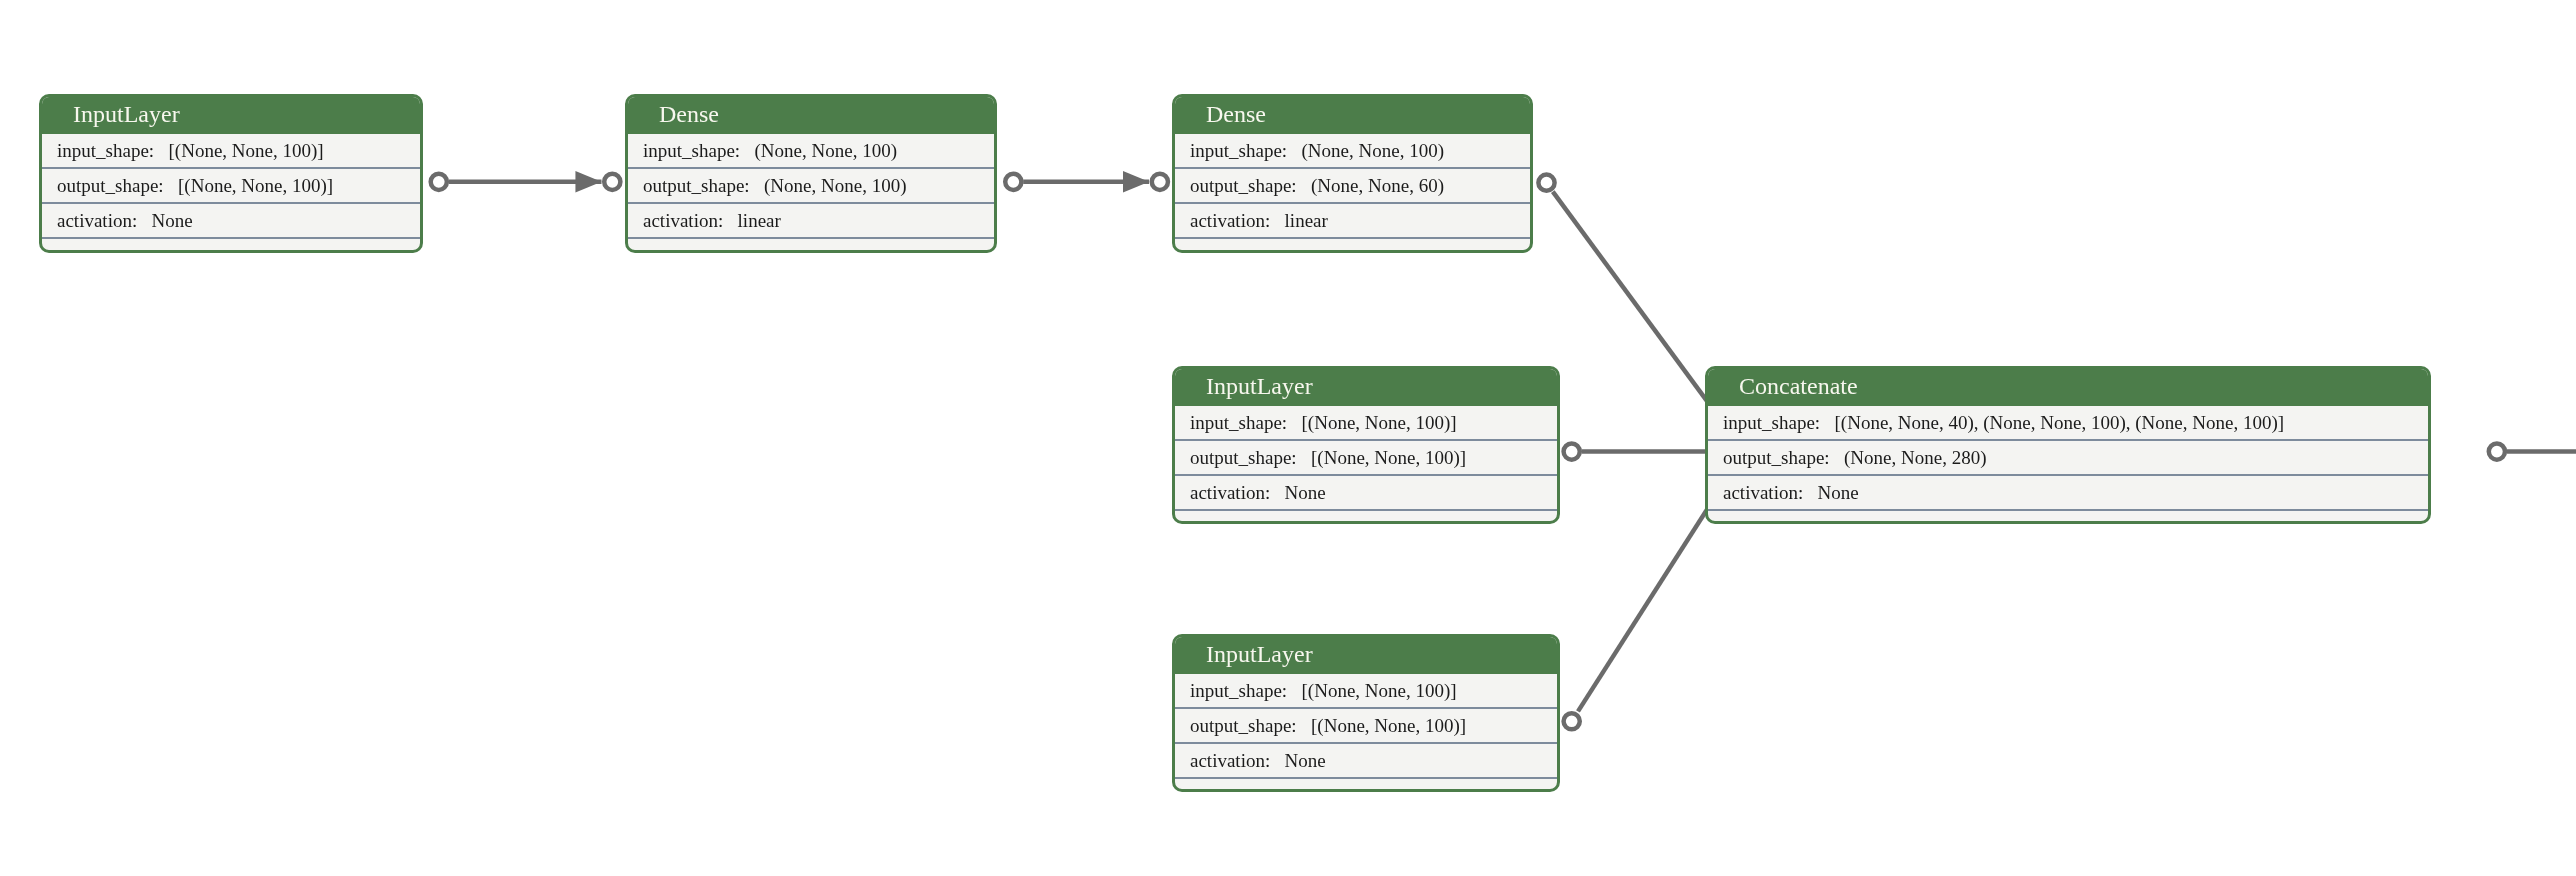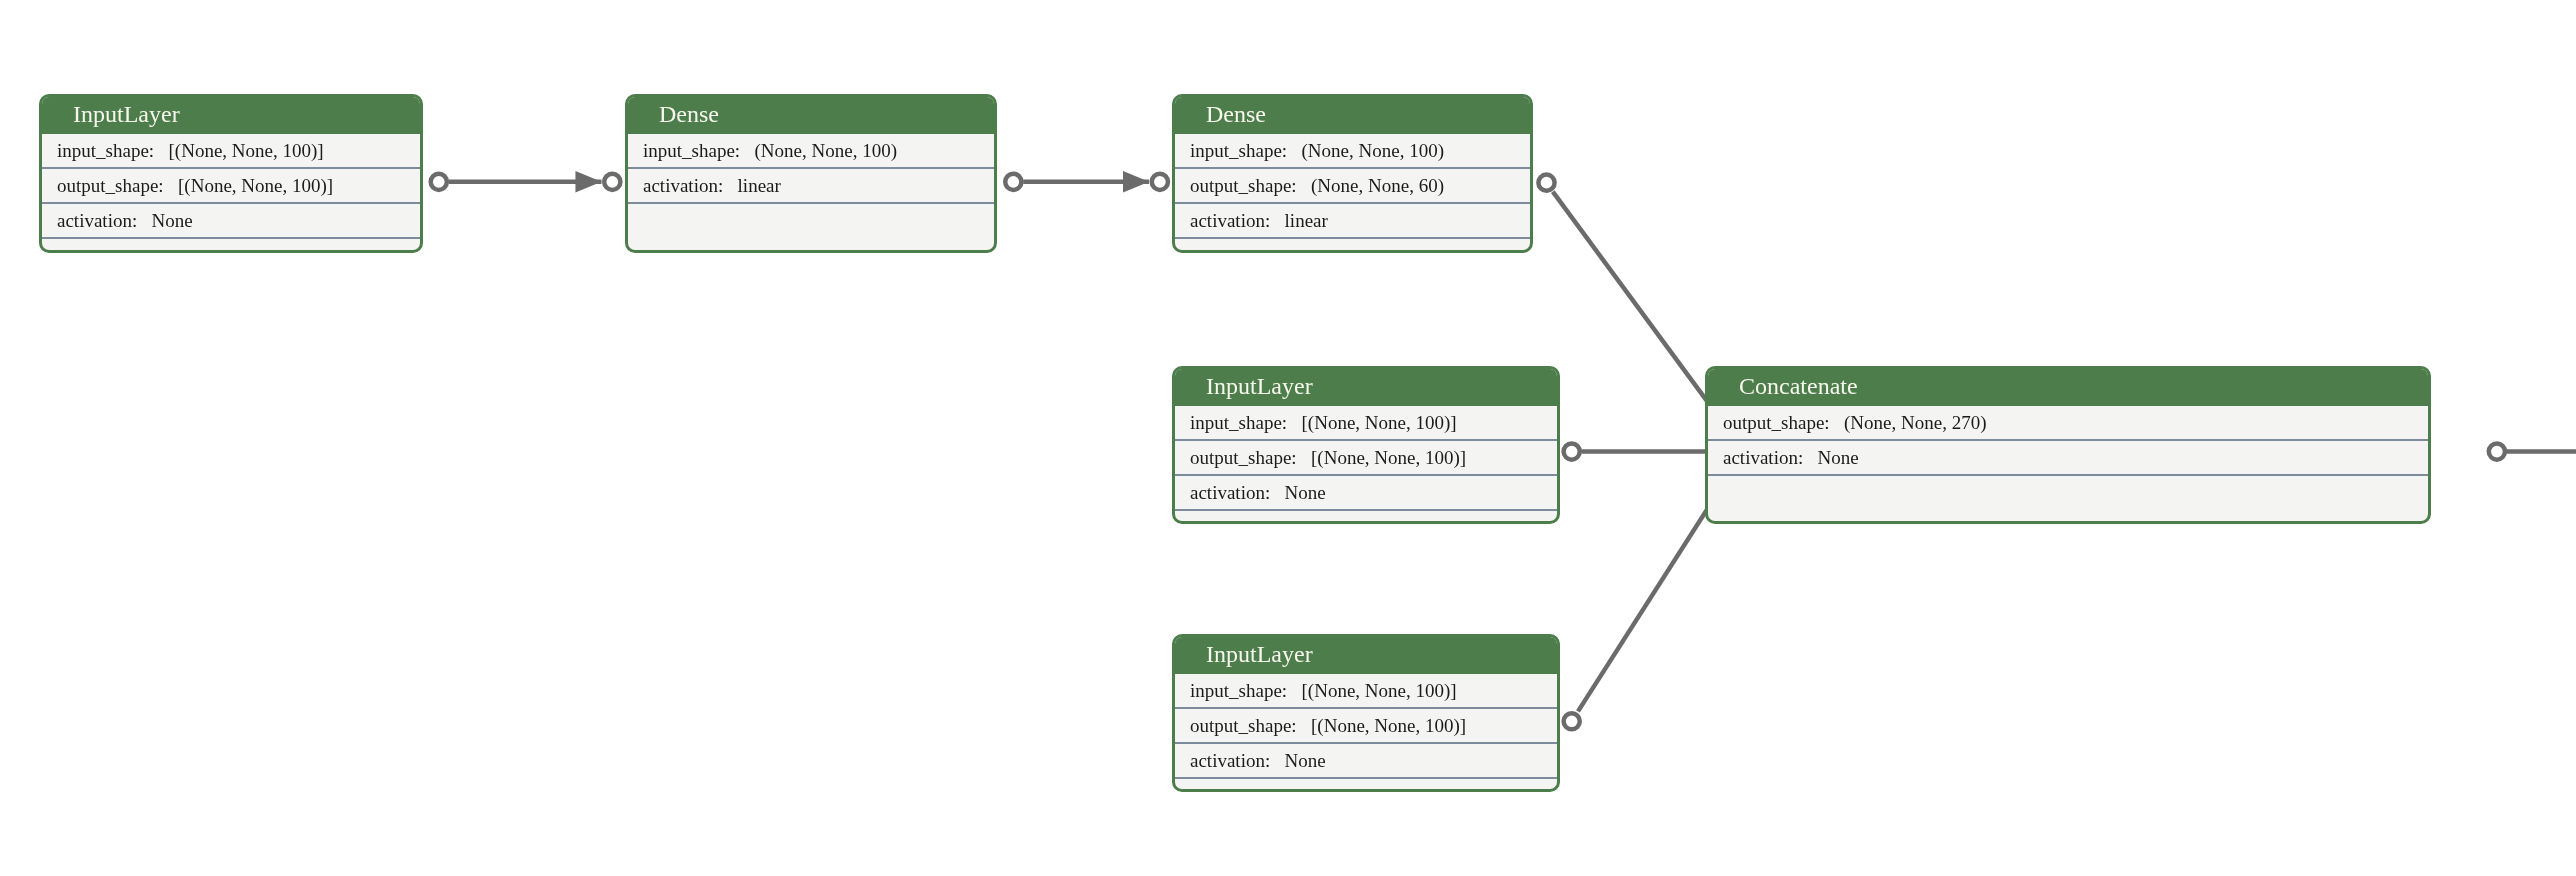--- a/index.html
+++ b/index.html
@@ -117,20 +117,23 @@
     </div>
   </div>
 
   <div class="node n-dense1">
     <div class="node-header">Dense</div>
     <div class="node-body">
       <div class="row">
         <span class="lbl">input_shape:</span><span class="val">(None, None, 100)</span>
       </div>
       <div class="row">
+        <span class="lbl">output_shape:</span><span class="val">(None, None, 100)</span>
+      </div>
+      <div class="row">
         <span class="lbl">activation:</span><span class="val">linear</span>
       </div>
     </div>
   </div>
 
   <div class="node n-dense2">
     <div class="node-header">Dense</div>
     <div class="node-body">
       <div class="row">
         <span class="lbl">input_shape:</span><span class="val">(None, None, 100)</span>
@@ -171,21 +174,24 @@
       <div class="row">
         <span class="lbl">activation:</span><span class="val">None</span>
       </div>
     </div>
   </div>
 
   <div class="node n-concat">
     <div class="node-header">Concatenate</div>
     <div class="node-body">
       <div class="row">
-        <span class="lbl">output_shape:</span><span class="val">(None, None, 270)</span>
+        <span class="lbl">input_shape:</span><span class="val">[(None, None, 40), (None, None, 100), (None, None, 100)]</span>
+      </div>
+      <div class="row">
+        <span class="lbl">output_shape:</span><span class="val">(None, None, 280)</span>
       </div>
       <div class="row">
         <span class="lbl">activation:</span><span class="val">None</span>
       </div>
     </div>
   </div>
 
 </div>
 
 

